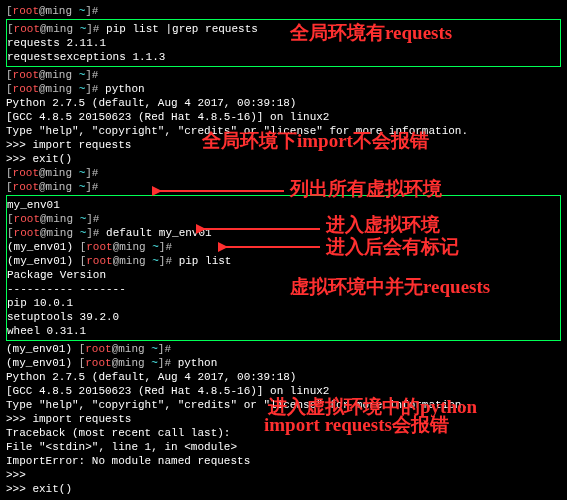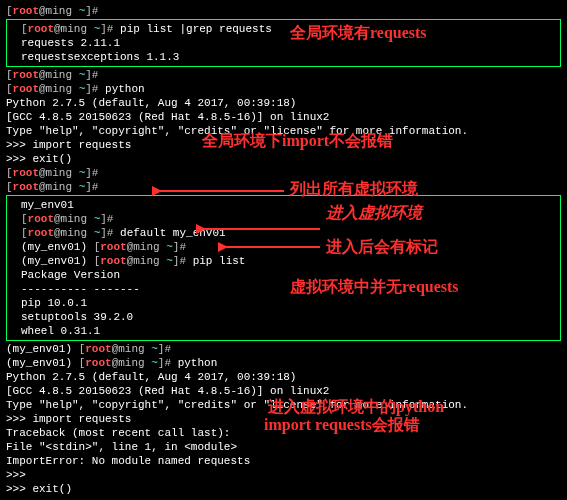--- a/index.html
+++ b/index.html
@@ -8,29 +8,29 @@
     font-family:"Courier New",Consolas,monospace;
     font-size:11px;
     line-height:14px;
     color:#c0c0c0;
     width:567px;
     height:500px;
     overflow:hidden;
     position:relative;
   }
   .term{padding:4px 6px;}
-  .root{color:#ff5555;font-weight:bold;}
+  .root{color:#ff5555;}
   .white{color:#ffffff;}
   .cyan{color:#55ffff;}
-  .box{border:1px solid #00ff55;padding:2px 14px;margin:1px 0;}
+  .box{border:1px solid #00ff55;padding:2px 0;margin:1px 0;}
   .annot{
     position:absolute;
     color:#ff3030;
     font-family:"KaiTi","STKaiti","SimSun",serif;
-    font-size:16px;
+    font-size:19px;
     font-weight:bold;
     white-space:nowrap;
   }
   .arrow{
     position:absolute;
     pointer-events:none;
   }
 </style>
 </head>
 <body>
@@ -79,21 +79,21 @@
 <div><span class="white">  File "&lt;stdin&gt;", line 1, in &lt;module&gt;</span></div>
 <div><span class="white">ImportError: No module named requests</span></div>
 <div><span class="white">&gt;&gt;&gt; </span></div>
 <div><span class="white">&gt;&gt;&gt; exit()</span></div>
 
 </div>
 
 <div class="annot" style="top:26px;left:290px;">全局环境有requests</div>
 <div class="annot" style="top:134px;left:202px;">全局环境下import不会报错</div>
 <div class="annot" style="top:182px;left:290px;">列出所有虚拟环境</div>
-<div class="annot" style="top:206px;left:326px;font-style:italic;">进入虚拟环境</div>
+<div class="annot" style="top:218px;left:326px;">进入虚拟环境</div>
 <div class="annot" style="top:240px;left:326px;">进入后会有标记</div>
 <div class="annot" style="top:280px;left:290px;">虚拟环境中并无requests</div>
 <div class="annot" style="top:400px;left:268px;font-family:Liberation Serif, serif;">进入虚拟环境中的python</div>
 <div class="annot" style="top:418px;left:264px;">import requests会报错</div>
 
 <svg class="arrow" style="top:182px;left:152px;" width="138" height="18">
   <defs>
       <marker id="ah1" markerWidth="8" markerHeight="8" refX="2" refY="3" orient="auto">
         <path d="M6,0 L0,3 L6,6 Z" fill="#ff3030"></path>
       </marker>

